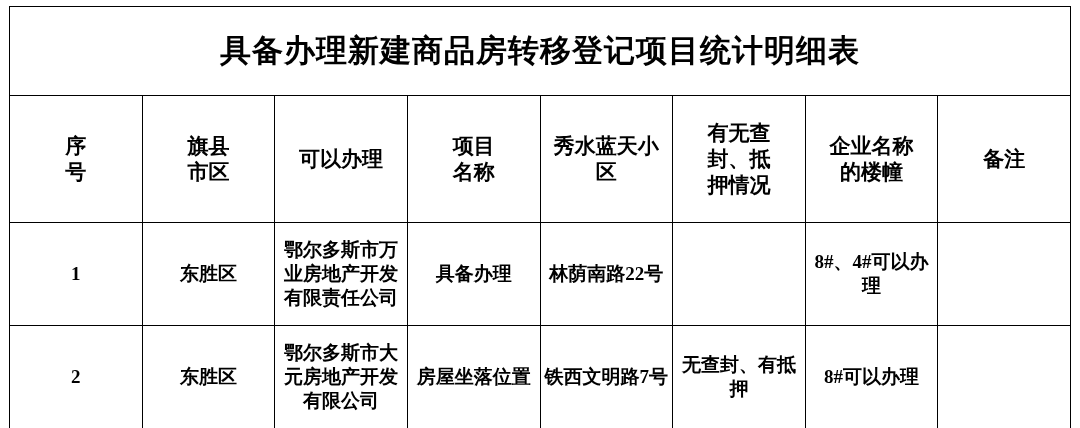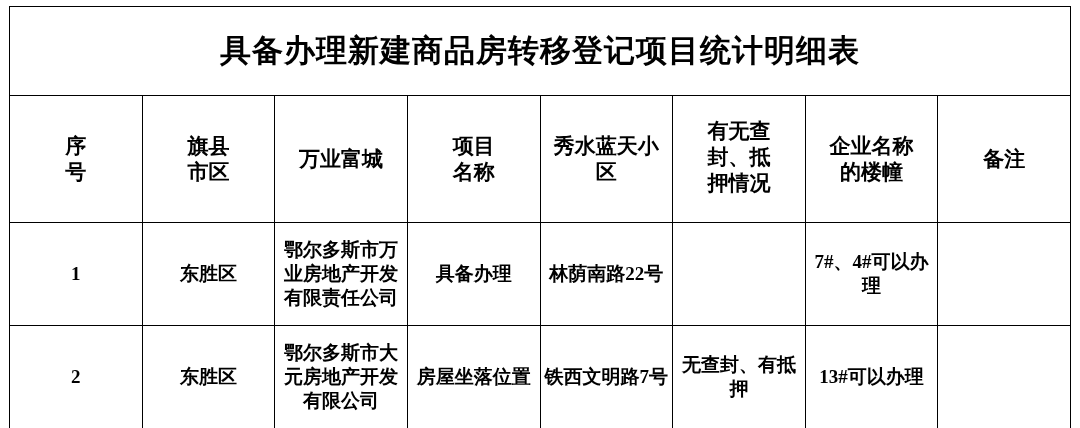--- a/index.html
+++ b/index.html
@@ -51,21 +51,21 @@
   .body-row td {
     height: 94px;
     font-size: 19px;
     font-weight: bold;
   }
   .col-seq  { width: 46px; }
   .col-dist { width: 96px; }
   .col-ent  { width: 196px; }
   .col-proj { width: 176px; }
   .col-loc  { width: 216px; }
-  .col-enc  { width: 106px; font-family: Liberation Mono, monospace; }
+  .col-enc  { width: 106px; }
   .col-bldg { width: 146px; }
   .col-note { width: 80px; }
 </style>
 </head>
 <body>
 
 <div class="page">
   <table class="doc-table">
     <tbody>
       <tr>
@@ -73,21 +73,21 @@
       </tr>
       <tr class="head-row">
         <td class="col-seq">
           <div>序</div>
           <div>号</div>
         </td>
         <td class="col-dist">
           <div>旗县</div>
           <div>市区</div>
         </td>
-        <td class="col-ent">万业富城</td>
+        <td class="col-ent">可以办理</td>
         <td class="col-proj">
           <div>项目</div>
           <div>名称</div>
         </td>
         <td class="col-loc">秀水蓝天小区</td>
         <td class="col-enc">
           <div>有无查</div>
           <div>封、抵</div>
           <div>押情况</div>
         </td>
@@ -97,28 +97,28 @@
         </td>
         <td class="col-note">备注</td>
       </tr>
       <tr class="body-row">
         <td>1</td>
         <td>东胜区</td>
         <td>鄂尔多斯市万业房地产开发有限责任公司</td>
         <td>具备办理</td>
         <td>林荫南路22号</td>
         <td></td>
-        <td>7#、4#可以办理</td>
+        <td>8#、4#可以办理</td>
         <td></td>
       </tr>
       <tr class="body-row">
         <td>2</td>
         <td>东胜区</td>
         <td>鄂尔多斯市大元房地产开发有限公司</td>
         <td>房屋坐落位置</td>
         <td>铁西文明路7号</td>
         <td>无查封、有抵押</td>
-        <td>13#可以办理</td>
+        <td>8#可以办理</td>
         <td></td>
       </tr>
     </tbody>
   </table>
 </div>
 
 </body></html>

